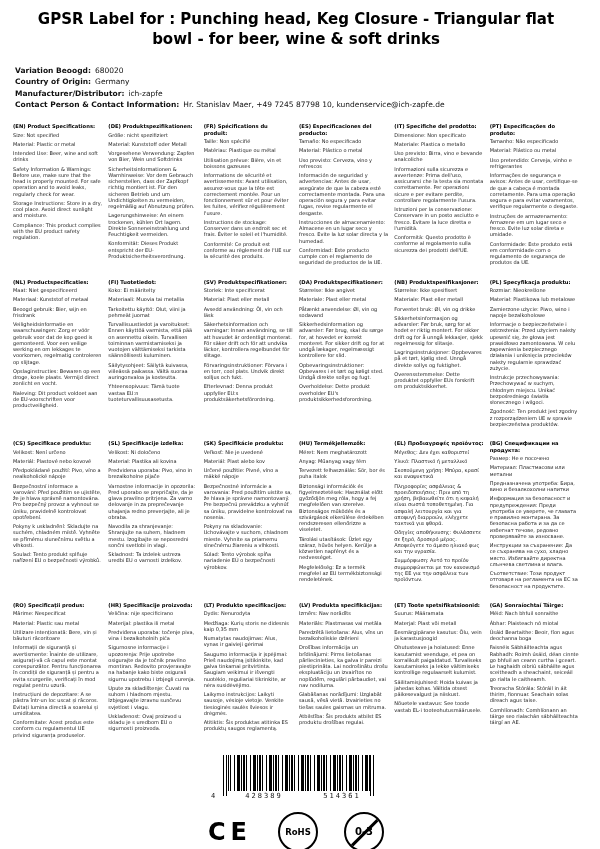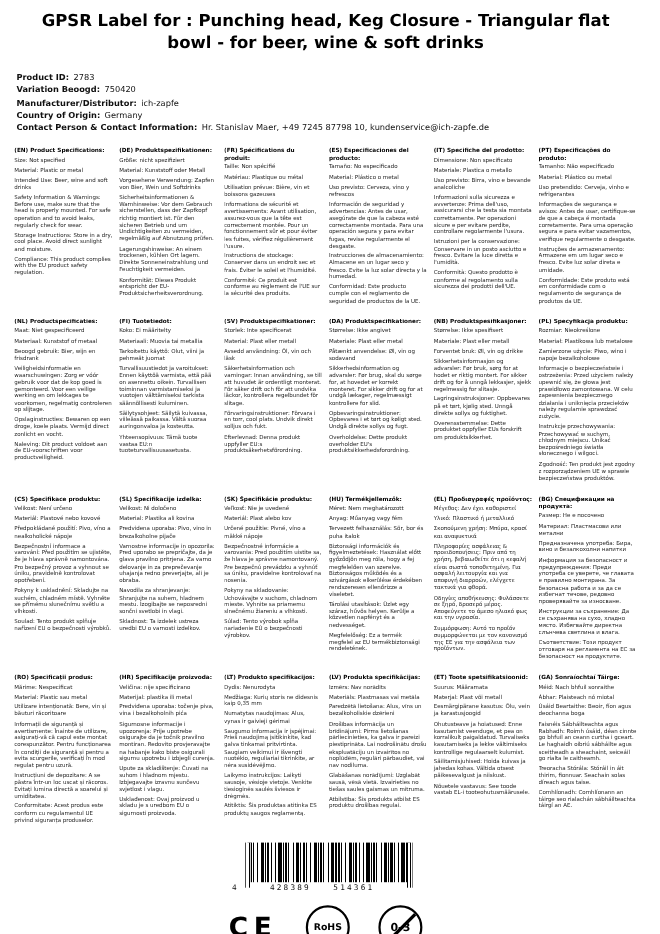--- a/index.html
+++ b/index.html
@@ -24,51 +24,48 @@
           #000 5px 6px,#fff 6px 9px,#000 9px 10px,#fff 10px 12px,
           #000 12px 15px,#fff 15px 16px);}
   .bars:before,.bars:after{content:"";position:absolute;top:0;width:5px;height:41px;
         background:repeating-linear-gradient(90deg,#000 0 1px,#fff 1px 3px,#000 3px 4px,#fff 4px 5px);}
   .bars:before{left:-2px;}
   .bars:after{right:-2px;}
   .bc-nums{display:flex;align-items:flex-end;font-size:7px;margin-top:1px;
            font-family:"DejaVu Sans Mono","Liberation Mono",monospace;}
   .bc-lead{width:14px;}
   .bc-g1{flex:1;text-align:center;letter-spacing:2px;}
-  .bc-g2{flex:1;text-align:left;letter-spacing:2px;}
+  .bc-g2{flex:1;text-align:center;letter-spacing:2px;}
   .marks{display:flex;justify-content:center;align-items:center;gap:26px;margin-top:12px;}
   .ce{font-size:24px;font-weight:bold;letter-spacing:5px;color:#000;}
   .rohs{width:36px;height:36px;border:2px solid #000;border-radius:50%;
         display:flex;align-items:center;justify-content:center;
         font-size:8.5px;font-weight:bold;color:#000;}
   .agewarn{width:36px;height:36px;border:2.5px solid #000;border-radius:50%;
         display:flex;align-items:center;justify-content:center;position:relative;
         font-size:10px;font-weight:bold;color:#000;overflow:hidden;}
   .agewarn:before{content:"";position:absolute;left:-4px;top:16px;width:48px;height:2.5px;
         background:#000;transform:rotate(-45deg);}
 </style>
 </head>
 <body>
 
 <div class="page">
 
   <div class="title">GPSR Label for : Punching head, Keg Closure - Triangular flat bowl - for beer, wine &amp; soft drinks</div>
 
   <div class="product-info">
     <div class="pi-row">
-      <span class="pi-label">Product ID:</span><span class="pi-value">2783</span>
+      <span class="pi-label">Variation Beoogd:</span><span class="pi-value">680020</span>
     </div>
     <div class="pi-row">
-      <span class="pi-label">Variation Beoogd:</span><span class="pi-value">750420</span>
+      <span class="pi-label">Country of Origin:</span><span class="pi-value">Germany</span>
     </div>
     <div class="pi-row">
       <span class="pi-label">Manufacturer/Distributor:</span><span class="pi-value">ich-zapfe</span>
-    </div>
-    <div class="pi-row">
-      <span class="pi-label">Country of Origin:</span><span class="pi-value">Germany</span>
     </div>
     <div class="pi-row">
       <span class="pi-label">Contact Person &amp; Contact Information:</span><span class="pi-value">Hr. Stanislav Maer, +49 7245 87798 10, kundenservice@ich-zapfe.de</span>
     </div>
   </div>
 
   <div class="lang-grid">
     <div class="lang-block">
       <h3 class="lb-header">(EN) Product Specifications:</h3>
       <div class="lb-body">

